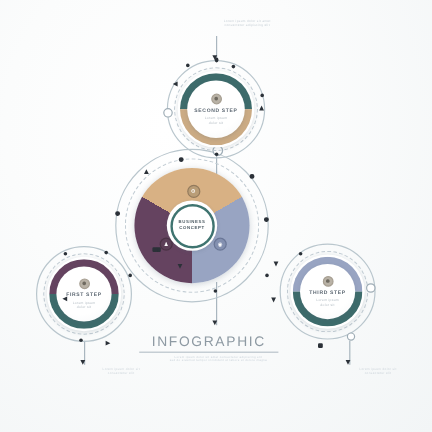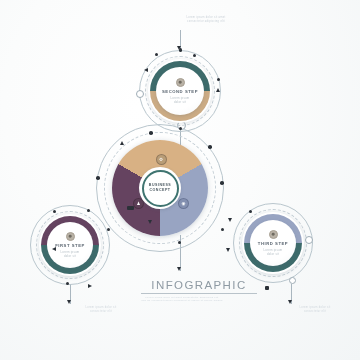--- a/index.html
+++ b/index.html
@@ -51,21 +51,21 @@
     left: 128px; top: 296px;
     width: 108px;
     font-size: 2.4px;
     text-align: center;
     color: #ccd4db;
   }
 
   
   #footer-block {
     position: absolute;
-    left: 125px;
+    left: 100px;
     top: 279px;
     width: 148px;
     text-align: center;
   }
   #footer-title {
     font-size: 11.5px;
     letter-spacing: 1.4px;
     color: #8e9aa3;
     font-weight: 400;
   }

